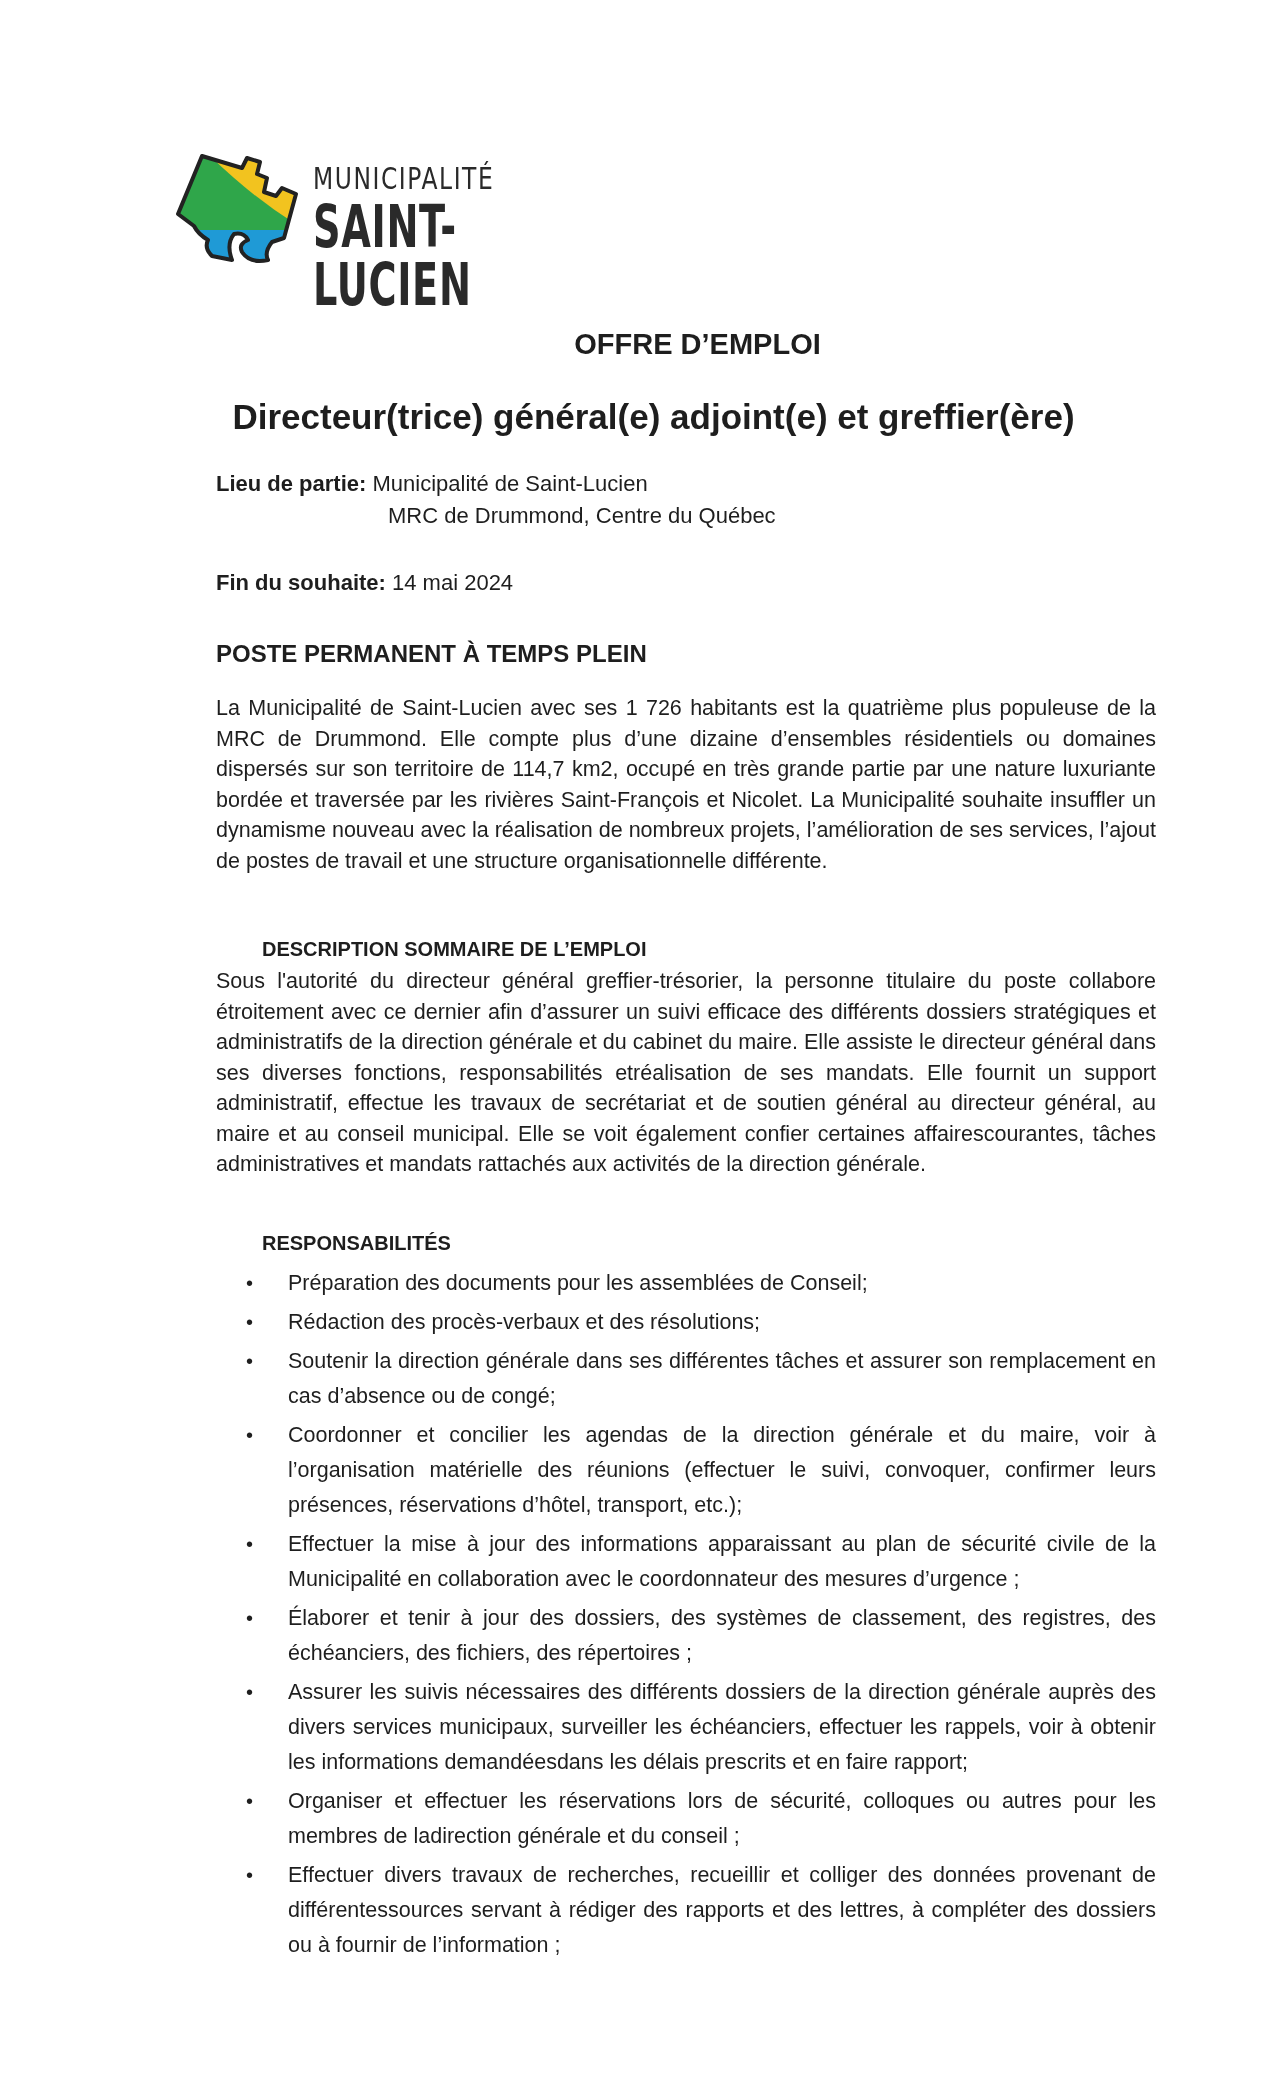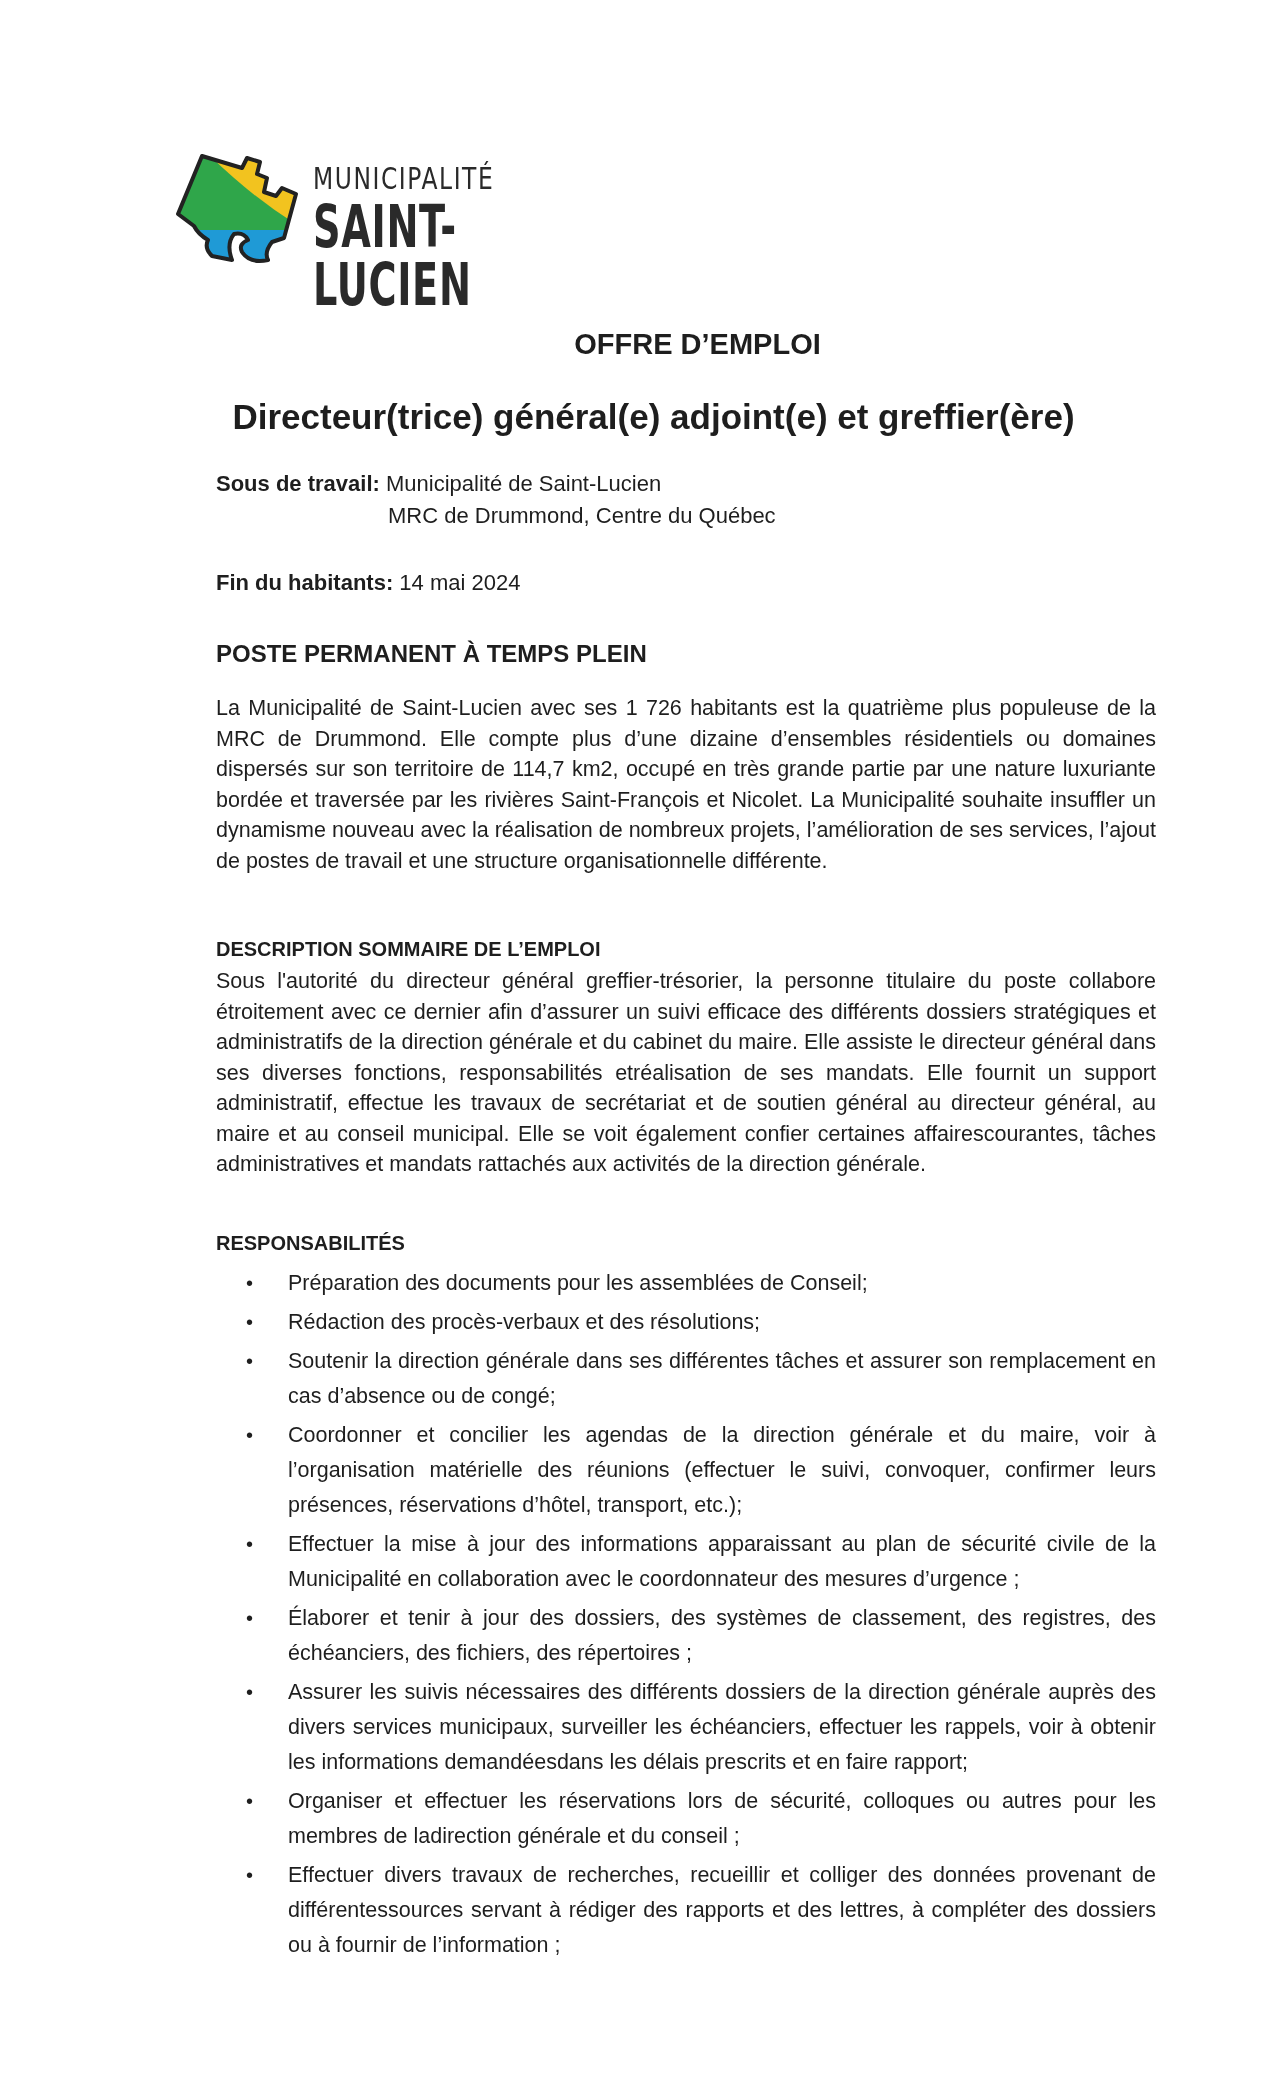--- a/index.html
+++ b/index.html
@@ -13,21 +13,21 @@
     .logo .big { position: absolute; left: 141px; top: 50px; font-family: "DejaVu Sans", sans-serif;
       font-weight: bold; font-size: 58px; letter-spacing: 1px; color: #2a2a2a; transform: scaleX(0.66); transform-origin: left top; line-height: 1; }
     .center-title { position: absolute; left: 0; width: 1275px; text-align: center; font-weight: bold; }
     .t1 { top: 328px; font-size: 29px; left: 60px; }
     .t2 { top: 397px; font-size: 35px; left: 16px; }
     .block { position: absolute; left: 216px; width: 940px; }
     .field { font-size: 22px; line-height: 32px; }
     .field b { font-weight: bold; }
     .field .indent { padding-left: 172px; display: block; }
     .h-caps { font-weight: bold; font-size: 24px; }
-    .h-sec { font-weight: bold; font-size: 20px; }
+    .h-sec { font-weight: bold; font-size: 20px; margin-left: 46px; }
     .para { font-size: 21.5px; line-height: 30.5px; text-align: justify; }
     ul.resp { list-style: none; margin: 0; padding: 0; }
     ul.resp li { position: relative; padding-left: 72px; font-size: 21.5px; line-height: 35px; text-align: justify; margin-bottom: 4px; }
     ul.resp li .bullet { position: absolute; left: 30px; top: 0; font-size: 20px; }
   </style>
 </head>
 <body>
 
 <div class="page">
 
@@ -46,27 +46,27 @@
       <path d="M30 8 L70 20 L75 10 L88 14 L85 26 L95 30 L92 44 L104 48 L110 40 L124 46 L112 90 L100 94 Q92 104 96 112 Q78 116 70 104 Q66 96 76 92 Q72 84 62 86 Q54 96 60 112 L40 108 Q32 100 36 92 Q26 86 22 78 L6 66 Z" fill="none" stroke="#222" stroke-width="4" stroke-linejoin="round"></path>
     </svg>
     <div class="small">MUNICIPALITÉ</div>
     <div class="big">SAINT-LUCIEN</div>
   </div>
 
   <div class="center-title t1">OFFRE D’EMPLOI</div>
   <div class="center-title t2">Directeur(trice) général(e) adjoint(e) et greffier(ère)</div>
 
   <div class="block field" style="top:468px;">
-    <b>Sous de travail:</b>
+    <b>Lieu de partie:</b>
     <span>Municipalité de Saint-Lucien</span>
     <span class="indent">MRC de Drummond, Centre du Québec</span>
   </div>
 
   <div class="block field" style="top:567px;">
-    <b>Fin du habitants:</b>
+    <b>Fin du souhaite:</b>
     <span>14 mai 2024</span>
   </div>
 
   <div class="block h-caps" style="top:628px;margin-top:12px;">POSTE PERMANENT À TEMPS PLEIN</div>
 
   <div class="block para" style="top:693px;">La Municipalité de Saint-Lucien avec ses 1 726 habitants est la quatrième plus populeuse de la MRC de Drummond. Elle compte plus d’une dizaine d’ensembles résidentiels ou domaines dispersés sur son territoire de 114,7 km2, occupé en très grande partie par une nature luxuriante bordée et traversée par les rivières Saint-François et Nicolet. La Municipalité souhaite insuffler un dynamisme nouveau avec la réalisation de nombreux projets, l’amélioration de ses services, l’ajout de postes de travail et une structure organisationnelle différente.</div>
 
   <div class="block h-sec" style="top:938px;">DESCRIPTION SOMMAIRE DE L’EMPLOI</div>
   <div class="block para" style="top:966px;">Sous l'autorité du directeur général greffier-trésorier, la personne titulaire du poste collabore étroitement avec ce dernier afin d’assurer un suivi efficace des différents dossiers stratégiques et administratifs de la direction générale et du cabinet du maire. Elle assiste le directeur général dans ses diverses fonctions, responsabilités etréalisation de ses mandats. Elle fournit un support administratif, effectue les travaux de secrétariat et de soutien général au directeur général, au maire et au conseil municipal. Elle se voit également confier certaines affairescourantes, tâches administratives et mandats rattachés aux activités de la direction générale.</div>
 

